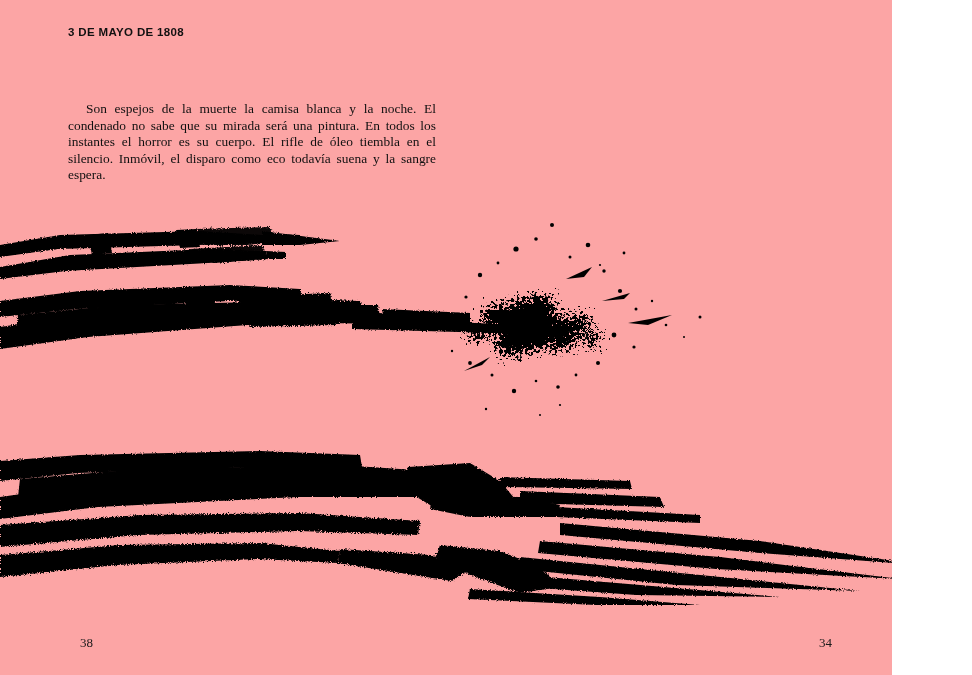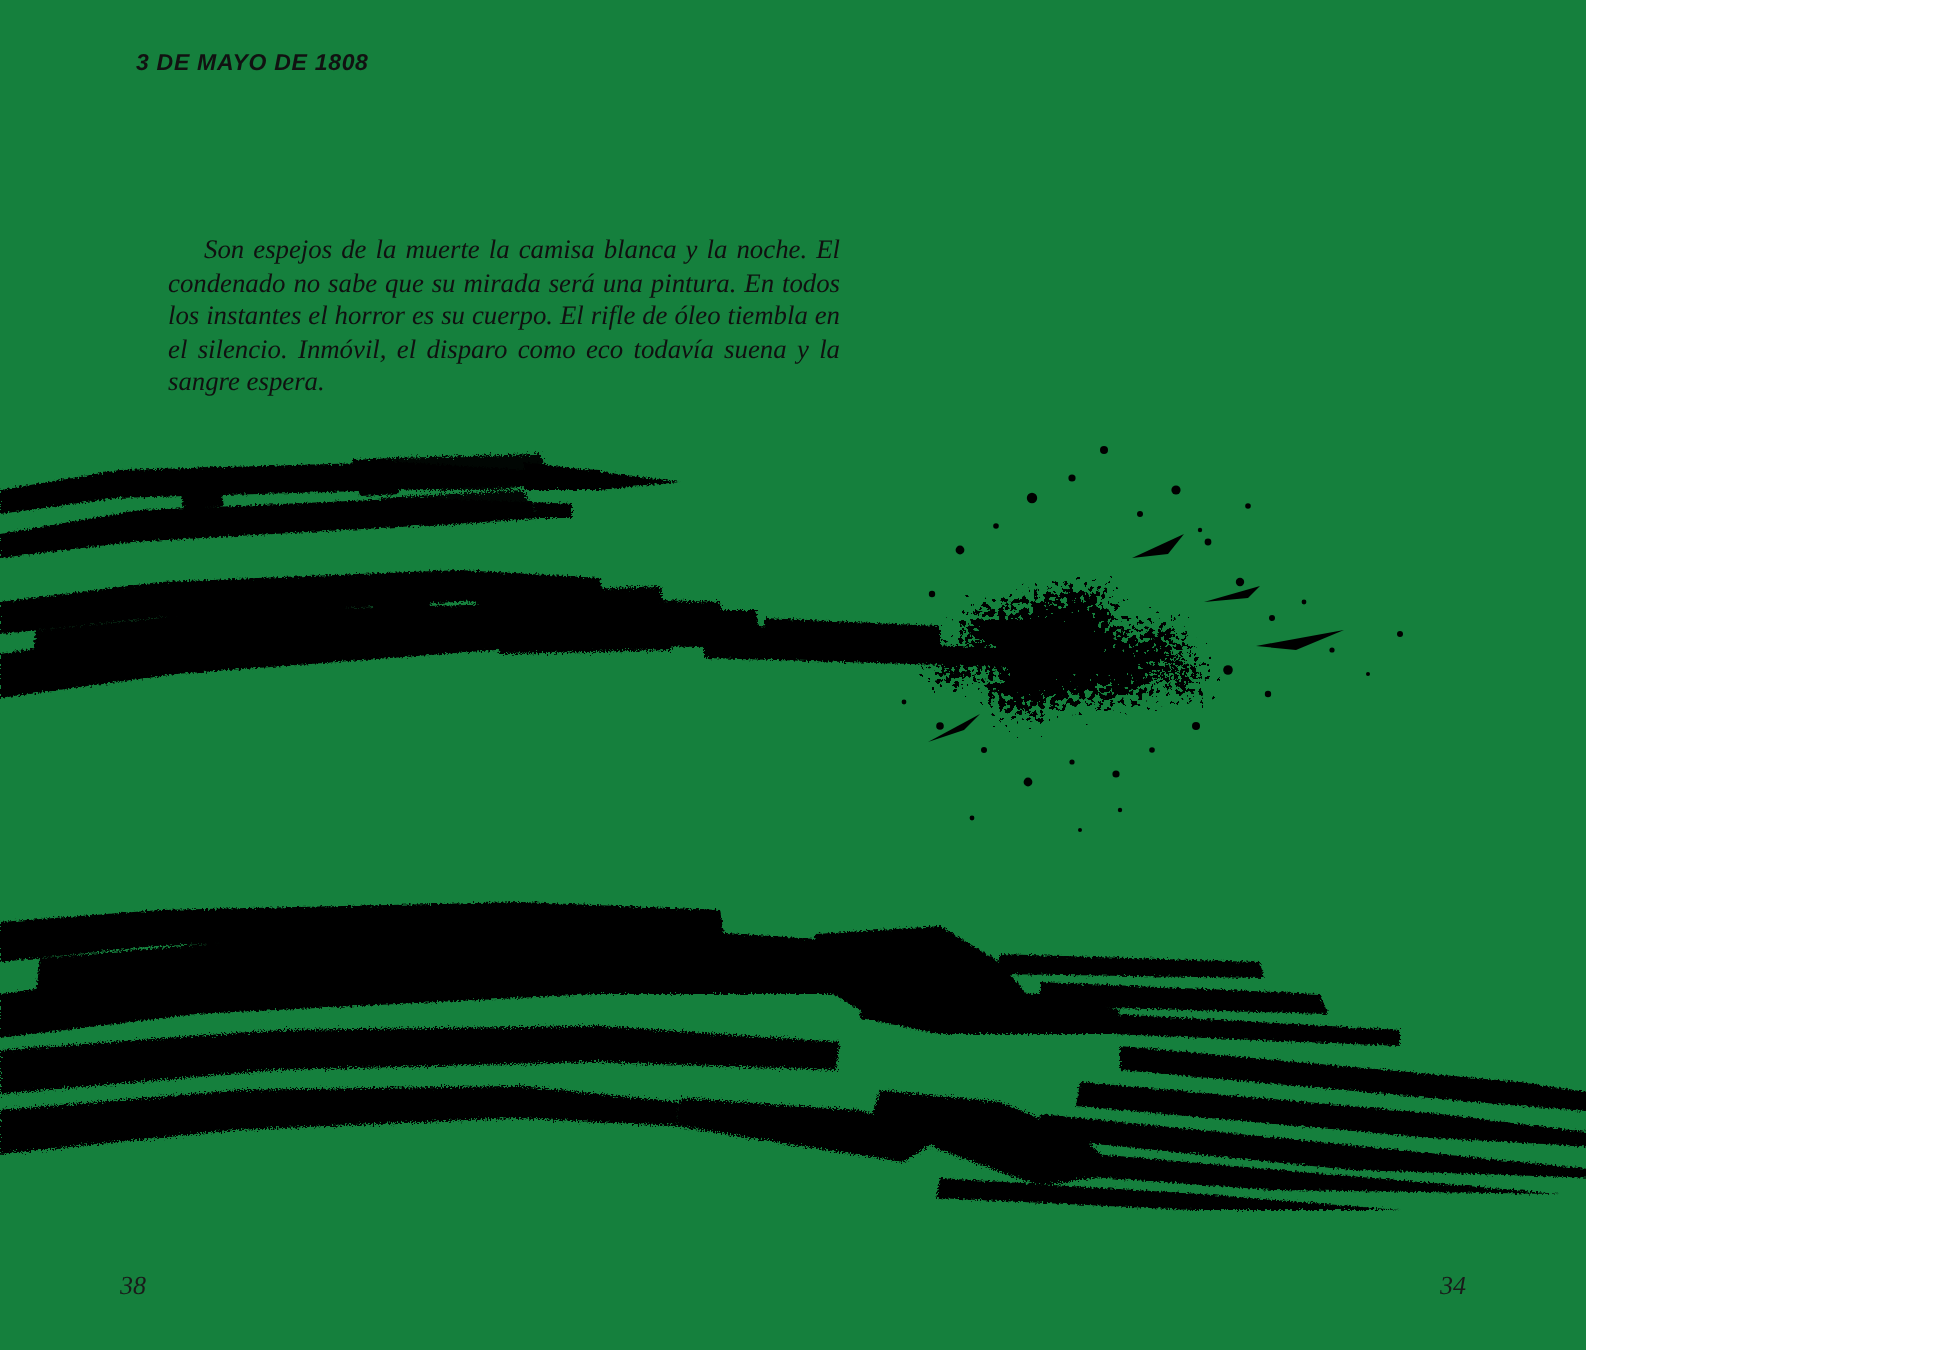--- a/index.html
+++ b/index.html
@@ -2,26 +2,25 @@
 <html><head>
 <meta charset="utf-8">
 <style>
   html, body {
     margin: 0;
     padding: 0;
     background: #ffffff;
   }
   #page {
     position: relative;
-    width: 793px;
+    width: 892px;
     height: 675px;
-    background: #15803d;
+    background: #fca5a5;
     overflow: hidden;
     font-family: "Liberation Serif", serif;
-    font-style: italic;
   }
 
   
   .running-head {
     position: absolute;
     left: 68px;
     top: 26px;
     font-family: "Liberation Sans", sans-serif;
     font-weight: bold;
     font-size: 11.5px;
@@ -37,31 +36,32 @@
     top: 101px;
     width: 368px;
     font-family: "Liberation Serif", serif;
     font-size: 13.4px;
     line-height: 16.6px;
     color: #101010;
     text-align: justify;
     text-justify: inter-word;
   }
   .body-text p {
-    margin: 16px;
+    margin: 0;
     text-indent: 18px;
   }
 
   
   .folio {
     position: absolute;
     bottom: 24px;
     font-family: "Liberation Serif", serif;
     font-size: 13px;
     color: #1a1a1a;
+    margin-left: 20px;
   }
   .folio-left  { left: 60px; }
   .folio-right { right: 60px; }
 
   
   .artwork {
     position: absolute;
     left: 0;
     top: 205px;
     width: 972px;

